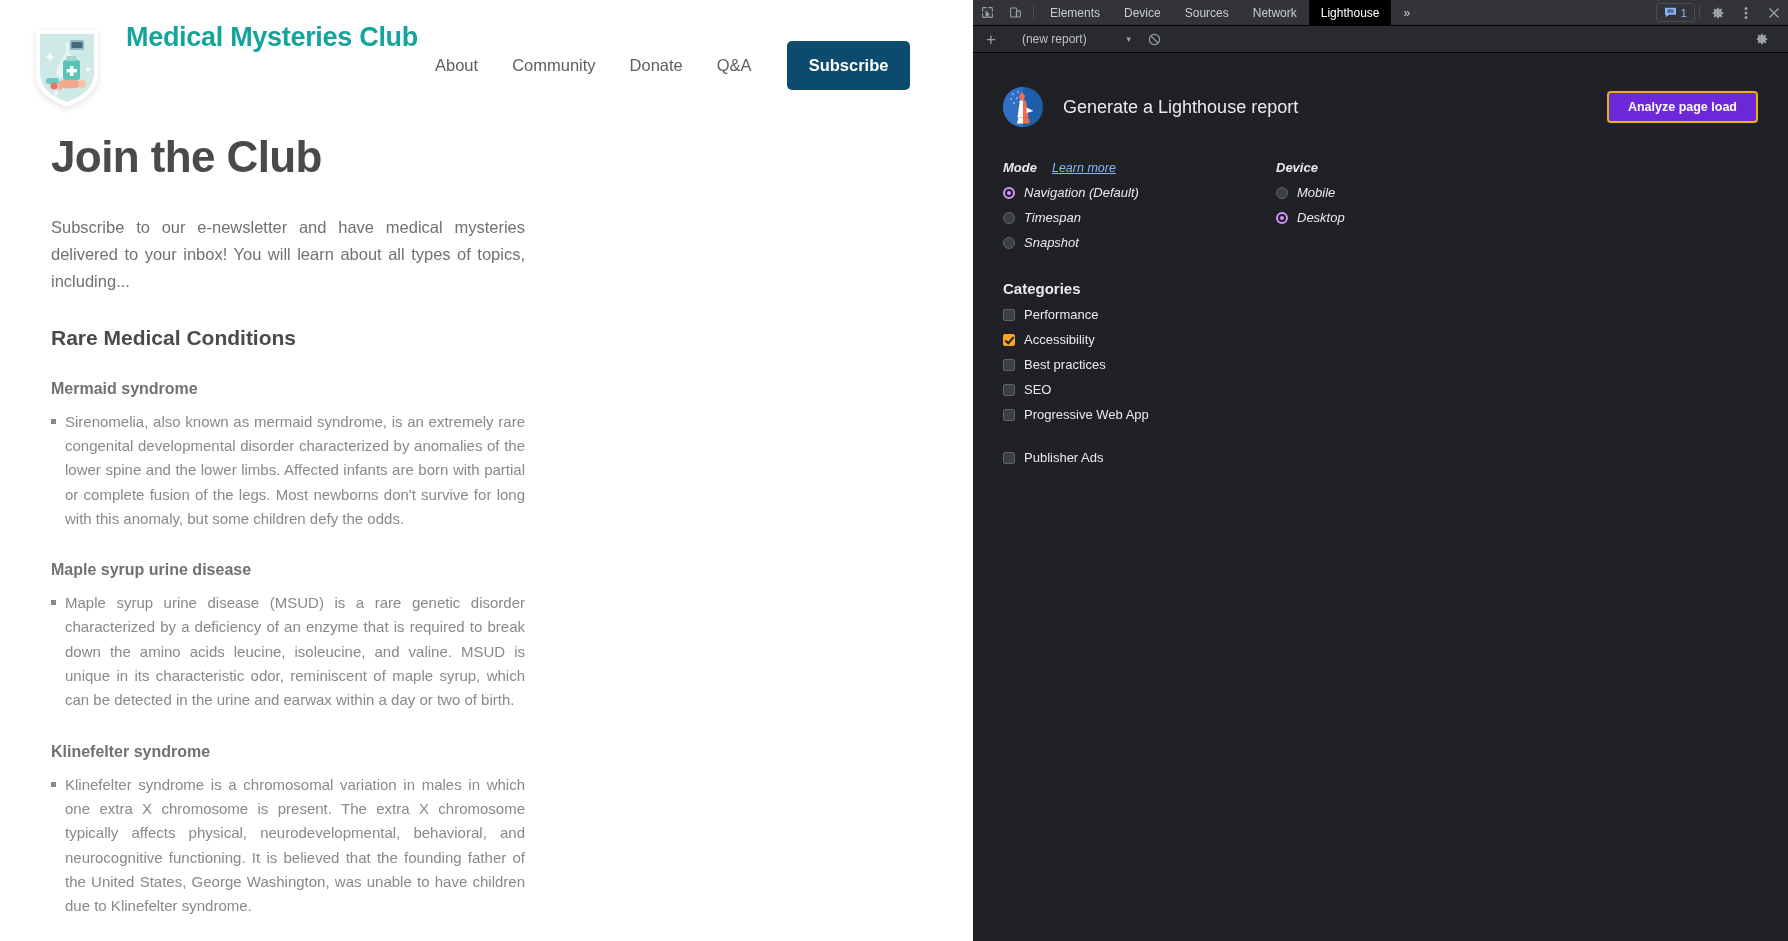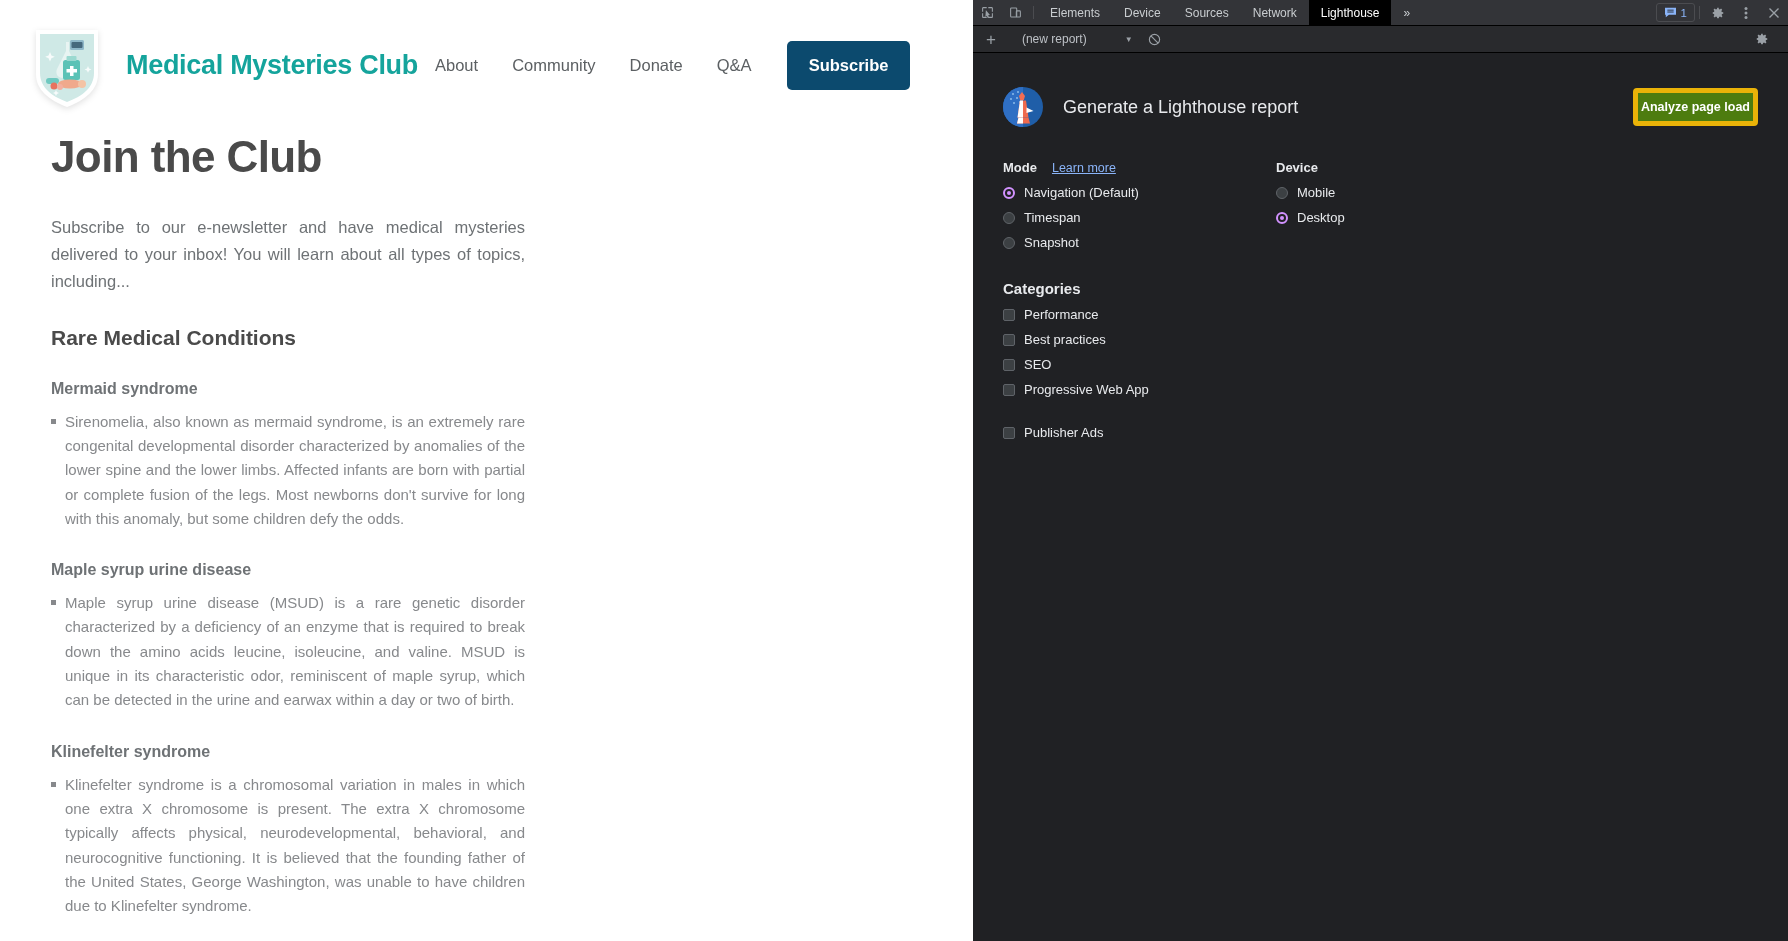--- a/index.html
+++ b/index.html
@@ -11,21 +11,21 @@
   .screen { position: relative; width: 1788px; height: 941px; display: flex; }
 
   
   .page {
     width: 973px; height: 941px; background: #fff;
     position: relative; overflow: hidden; flex: 0 0 973px;
   }
   .site-header {
     display: flex; align-items: center; padding: 18px 30px 0 30px; height: 112px;
   }
-  .brand { display: flex; align-items: center; gap: 22px; }
+  .brand { display: flex; align-items: flex-start; gap: 22px; }
   .shield-logo { width: 74px; height: 86px; position: relative; filter: drop-shadow(0 2px 3px rgba(0,0,0,.12)); }
   .brand-title {
     font-size: 27px; font-weight: bold; color: #15a49c; letter-spacing: -.3px;
     white-space: nowrap;
   }
   .nav { margin-left: auto; display: flex; align-items: center; gap: 0; padding-right: 110px; }
   .nav-link {
     color: #5c6063; font-size: 16.5px; font-weight: 500; text-decoration: none;
     padding: 10px 17px; white-space: nowrap; cursor: pointer;
   }
@@ -102,25 +102,25 @@
     font-size: 12px; padding: 0 8px; cursor: pointer;
   }
   .caret-dn { font-size: 8px; color: #9aa0a6; }
   .dt-subbar-right { margin-left: auto; display: flex; align-items: center; padding-right: 8px; }
 
   .lh-body { flex: 1; padding: 34px 30px 0 30px; overflow: hidden; }
   .lh-head { display: flex; align-items: center; gap: 20px; }
   .lh-logo { width: 40px; height: 40px; flex: 0 0 40px; }
   .lh-title { font-size: 18px; color: #e8eaed; font-weight: normal; }
   .analyze-btn {
-    margin-left: auto; background: #4d7c0f; color: #fff; border: 5px solid #eab308;
-    border-radius: 4px; font-size: 12.5px; font-weight: bold; padding: 7px 3px;
+    margin-left: auto; background: #6d28d9; color: #fff; border: 2px solid #eab308;
+    border-radius: 4px; font-size: 12.5px; font-weight: bold; padding: 7px 19px;
     cursor: pointer; font-family: "Liberation Sans", sans-serif;
   }
-  .opts-row { display: flex; margin-top: 33px; }
+  .opts-row { display: flex; margin-top: 33px; font-style: italic; }
   .opts-col-mode { width: 273px; flex: 0 0 273px; }
   .grp-head { display: flex; align-items: baseline; gap: 15px; }
   .grp-title { font-size: 13px; font-weight: bold; color: #e8eaed; }
   .learn-more { font-size: 12.5px; color: #8ab4f8; text-decoration: underline; cursor: pointer; }
   .radio-row, .check-row {
     display: flex; align-items: center; gap: 9px; margin-top: 10px; cursor: pointer;
   }
   .radio {
     width: 12px; height: 12px; border-radius: 50%; flex: 0 0 12px;
     background: #3c4043; border: 1px solid #5f6368; position: relative;
@@ -449,20 +449,24 @@
         </div>
       </div>
 
       <div class="cat-block">
         <span class="grp-title-sp">Categories</span>
         <div class="check-row">
           <span class="checkbox"></span>
           <span class="opt-label">Performance</span>
         </div>
         <div class="check-row">
+          <span class="checkbox on"></span>
+          <span class="opt-label">Accessibility</span>
+        </div>
+        <div class="check-row">
           <span class="checkbox"></span>
           <span class="opt-label">Best practices</span>
         </div>
         <div class="check-row">
           <span class="checkbox"></span>
           <span class="opt-label">SEO</span>
         </div>
         <div class="check-row">
           <span class="checkbox"></span>
           <span class="opt-label">Progressive Web App</span>

